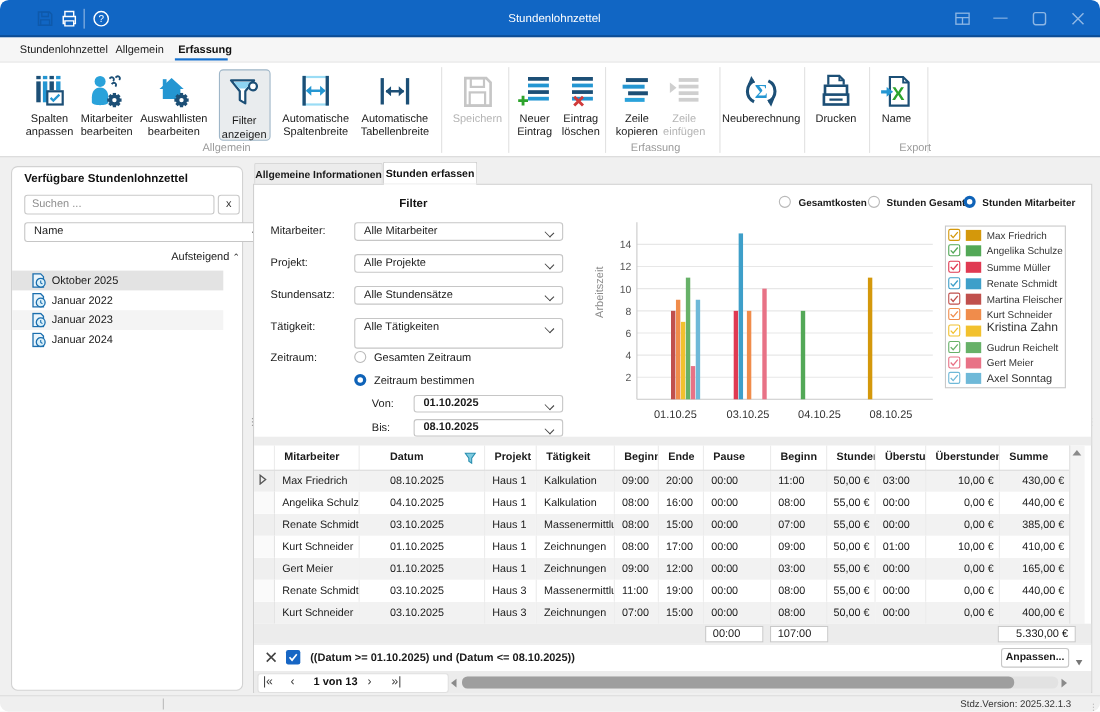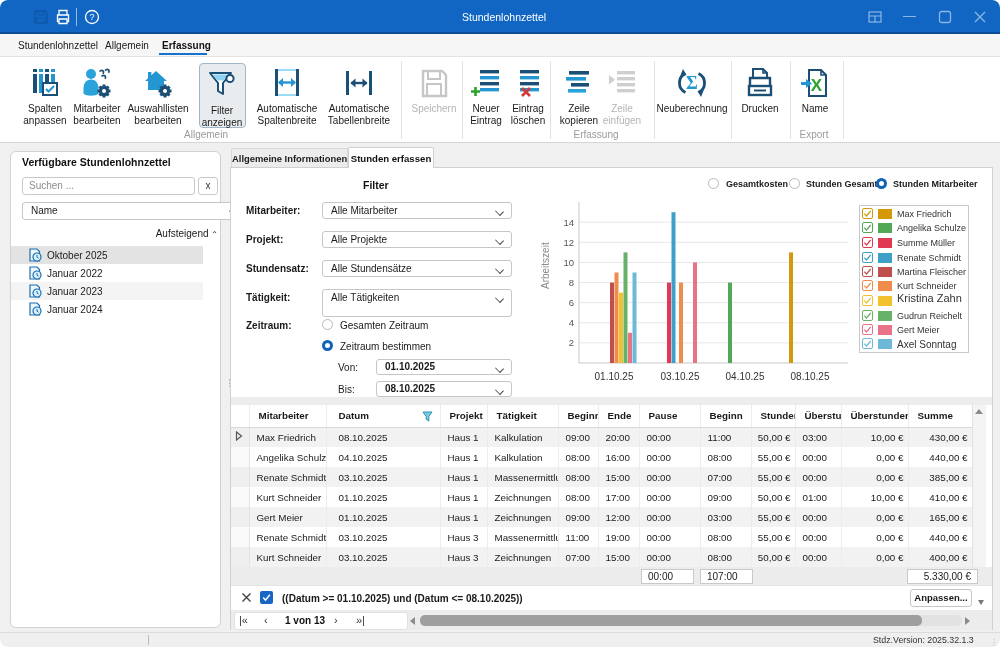--- a/index.html
+++ b/index.html
@@ -6,30 +6,30 @@
 html,body{width:1000px;height:647px;overflow:hidden;font-family:"Liberation Sans",sans-serif;background:#f0f0f0;position:relative}
 .ab{position:absolute}
 .ttl{color:#fff;font-size:10.5px}
 .ribbon-btn{position:absolute;text-align:center;color:#1a1a1a;font-size:10px;line-height:11.5px}
 .ribbon-btn .lbl{position:absolute;top:36px;left:-32px;right:-32px;text-align:center}
 .dis{color:#b4b4b4}
 .grp{position:absolute;top:129px;font-size:10px;color:#9a9a9a;text-align:center}
 .vsep{position:absolute;top:61px;height:78px;width:1px;background:#e2e2e2}
 .sel{position:absolute;background:#fff;border:1px solid #c6c6c6;border-radius:3px;font-size:10px;color:#1a1a1a;line-height:15px;padding-left:8px}
 .sel:after{content:"";position:absolute;right:8px;top:5px;width:6px;height:6px;border-right:1.4px solid #444;border-bottom:1.4px solid #444;transform:rotate(45deg) scale(1,.8)}
-.flbl{position:absolute;font-weight:bold;font-size:10px;color:#1a1a1a}
+.flbl{position:absolute;font-weight:normal;font-size:10px;color:#1a1a1a}
 .radio{position:absolute;width:11px;height:11px;border-radius:50%;border:1px solid #b9b9b9;background:#fff}
 .radio.on{border:3px solid #0f63b8}
 .rlbl{position:absolute;font-weight:bold;font-size:9px;color:#1a1a1a;white-space:nowrap}
 table.grid{border-collapse:collapse;table-layout:fixed;width:741px;font-size:9.8px;color:#1a1a1a}
 table.grid td:first-child{background:#fafafa;border-right:1px solid #e4e4e4}
 tr.odd td:first-child{background:#efefef}
 table.grid td,table.grid th{overflow:hidden;white-space:nowrap;padding:0 0 0 7px;text-align:left;height:20px;border-right:1px solid #ececec}
 table.grid th{padding-left:9px}
-table.grid td:nth-child(3),table.grid th:nth-child(3){padding-left:12px}
+table.grid td:nth-child(3),table.grid th:nth-child(3){padding-left:28px}
 table.grid th{font-weight:bold;height:22px;border-bottom:1px solid #d9d9d9}
 table.grid td.r{padding:0 4px 0 0;text-align:right}
 tr.odd td{background:#f2f2f2}
 .pgbtn{color:#333;font-size:12px}
 </style>
 </head>
 <body>
 
 <div class="ab" style="left:0;top:0;width:1000px;height:34px;background:#1166c4;border-radius:6px 6px 0 0"></div>
 <div class="ab" style="left:0;top:32px;width:1000px;height:2px;background:#0c4c95"></div>
@@ -254,21 +254,21 @@
 </div>
 <div class="vsep" style="left:401px"></div>
 <div class="vsep" style="left:462px"></div>
 <div class="vsep" style="left:550px"></div>
 <div class="vsep" style="left:654px"></div>
 <div class="vsep" style="left:731px"></div>
 <div class="vsep" style="left:790px"></div>
 <div class="vsep" style="left:843px"></div>
 <div class="grp" style="left:156px;width:100px">Allgemein</div>
 <div class="grp" style="left:546px;width:100px">Erfassung</div>
-<div class="grp" style="left:764px;width:100px">Export</div>
+<div class="grp" style="left:782px;width:100px">Export</div>
 
 <div class="ab" style="left:10px;top:151px;width:211px;height:477px;background:#fff;border:1px solid #d2d2d2;border-radius:6px"></div>
 <div class="ab" style="left:22px;top:156px;font-size:10.5px;font-weight:bold;color:#111">Verfügbare Stundenlohnzettel</div>
 <div class="ab" style="left:22px;top:177px;width:173px;height:18px;background:#fff;border:1px solid #c9c9c9;border-radius:3px;font-size:10px;color:#8e8e8e;line-height:16px;padding-left:6px">Suchen ...</div>
 <div class="ab" style="left:198px;top:177px;width:20px;height:18px;background:#fff;border:1px solid #c9c9c9;border-radius:3px;font-size:10px;color:#333;text-align:center;line-height:16px">x</div>
 <div class="sel" style="left:22px;top:202px;width:224px;height:18px;line-height:16px">Name</div>
 <div class="ab" style="left:140px;top:228px;width:78px;font-size:10px;color:#1a1a1a;text-align:right">Aufsteigend <span style="font-size:8px">⌃</span></div>
 <div class="ab" style="left:11px;top:246px;width:192px;height:18px;background:#e3e3e3"></div>
 <div class="ab" style="left:11px;top:282px;width:192px;height:18px;background:#f4f4f4"></div>
 <svg class="ab" style="left:28px;top:248px" width="14" height="14" viewBox="0 0 14 14">

